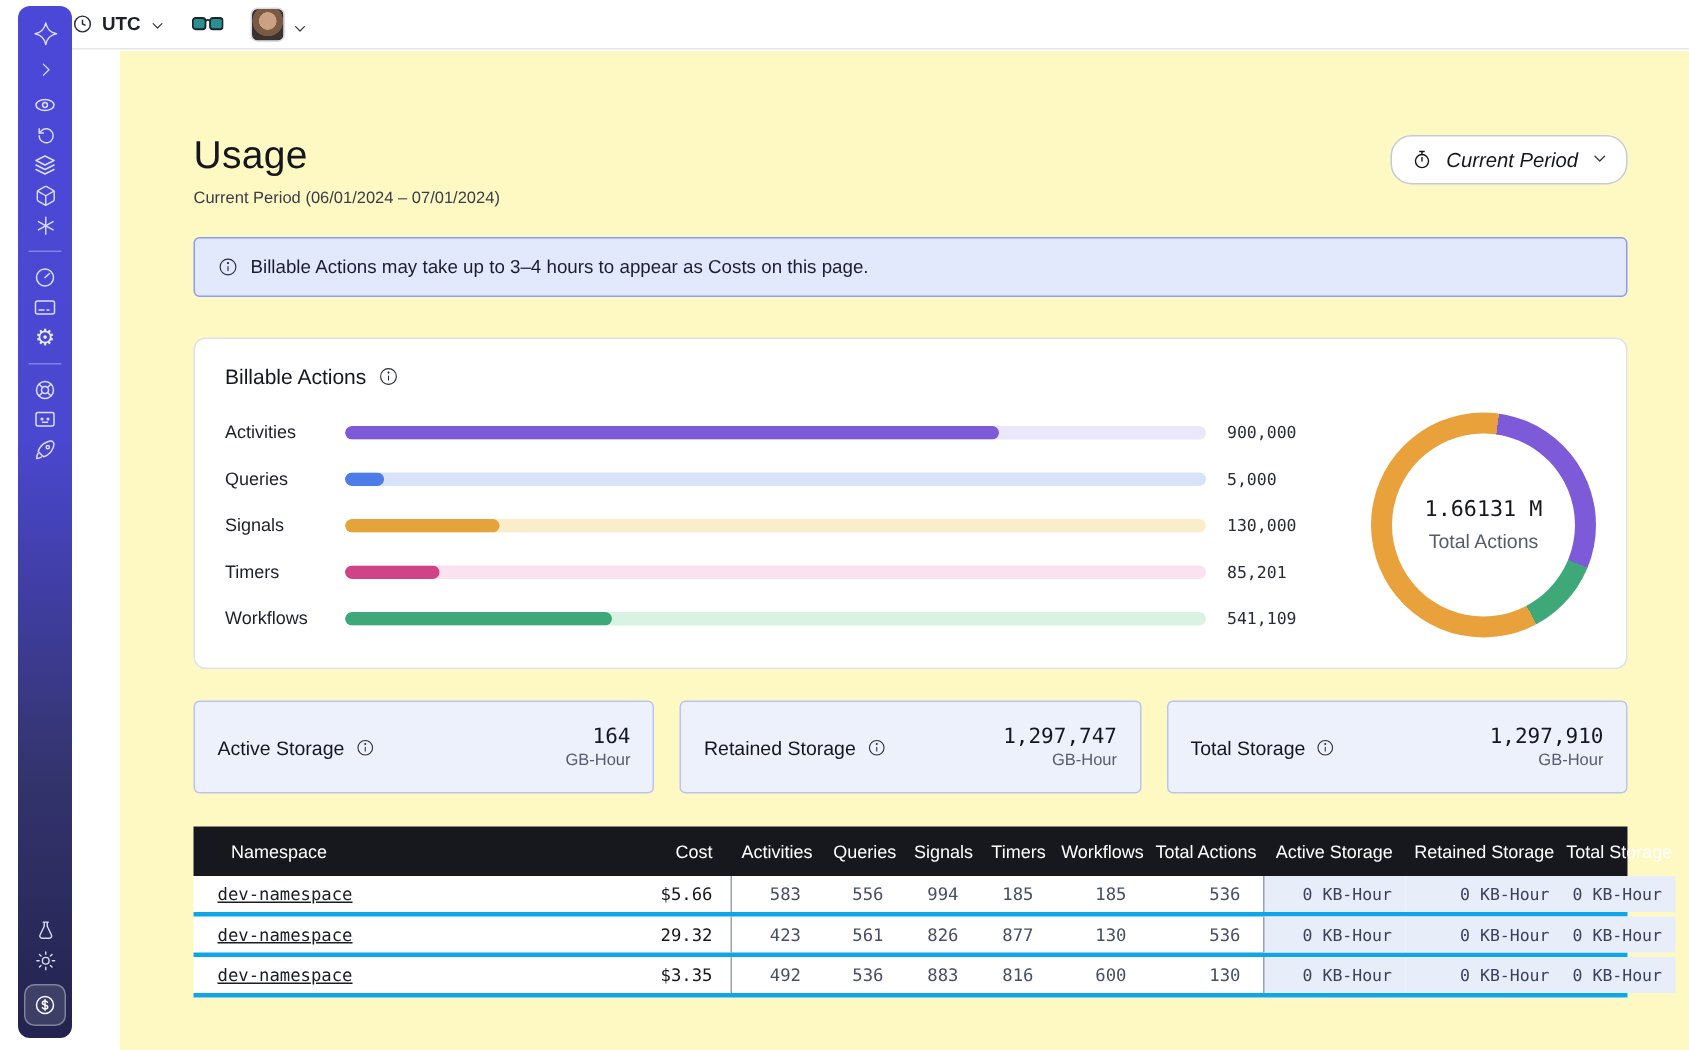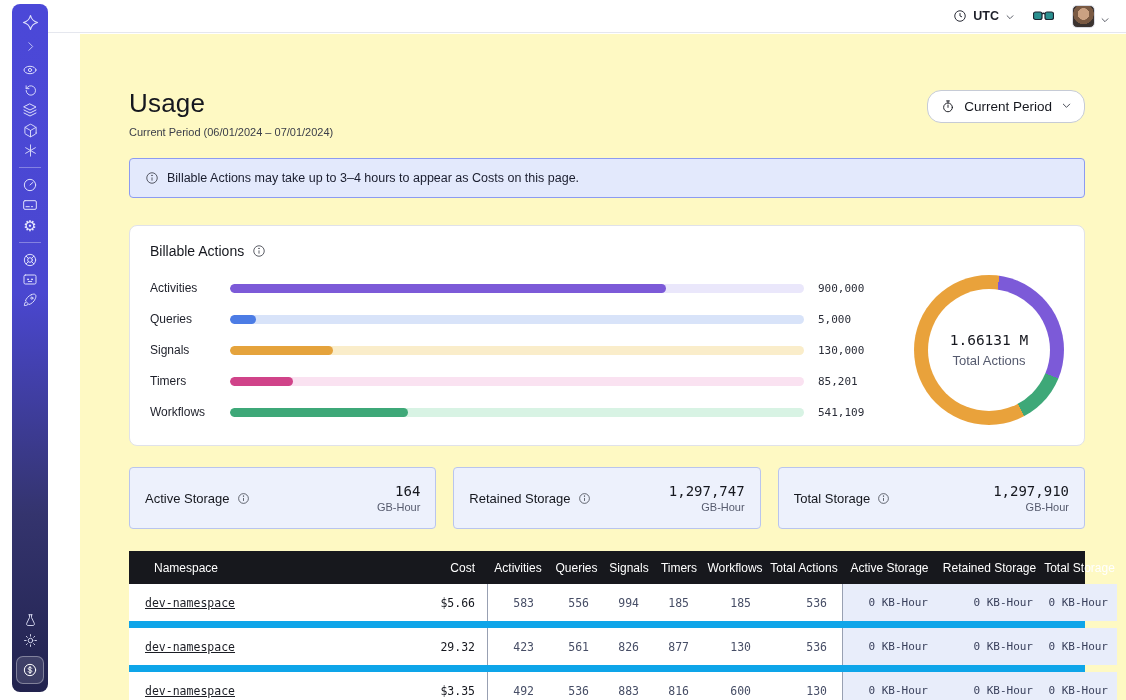--- a/index.html
+++ b/index.html
@@ -14,40 +14,40 @@
     color:#eceeff; cursor:pointer; flex:none; }
   .side-icon svg { stroke:#e9ebff; fill:none; stroke-width:1.5; stroke-linecap:round; stroke-linejoin:round; opacity:.92; }
   .side-div { width:22px; height:1px; background:rgba(255,255,255,.32); margin:7px 0; flex:none; }
   .side-spacer { flex:1; }
   .side-gear { font-size:15px; line-height:1; color:#e9ebff; }
   .coin-wrap { width:28px; height:28px; border-radius:7px; background:rgba(255,255,255,.12);
     border:1px solid rgba(255,255,255,.35); display:flex; align-items:center; justify-content:center; }
 
   
   .topbar { position:absolute; left:48px; right:0; top:0; height:33px; background:#ffffff;
-    border-bottom:1px solid #e5e7ee; display:flex; align-items:center; justify-content:flex-end;
+    border-bottom:1px solid #e5e7ee; display:flex; align-items:center; justify-content:flex-start;
     gap:18px; padding-right:16px; z-index:4; }
   .tz { display:flex; align-items:center; gap:6px; font-size:12.5px; font-weight:600; cursor:pointer; }
   .chev { width:10px; height:10px; }
   .chev svg { stroke:#3a3d49; fill:none; stroke-width:2; stroke-linecap:round; stroke-linejoin:round; }
   .glasses { cursor:pointer; display:flex; }
   .user { display:flex; align-items:center; gap:5px; cursor:pointer; }
   .avatar { width:23px; height:23px; border-radius:5px;
     background:radial-gradient(circle at 50% 38%, #caa182 0 34%, #7a5a43 36% 60%, #3b3330 62%);
     border:1px solid #d8dbe4; }
 
   
   .main { position:absolute; left:48px; top:34px; right:0; bottom:0; background:#fef9c3;
     padding:0 41px 0 49px; overflow:hidden;margin-left:32px; }
 
   .head-row { margin-top:54px; display:flex; justify-content:space-between; align-items:flex-start; }
   .page-title { font-size:26px; font-weight:500; letter-spacing:.2px; color:#15171e; }
   .page-sub { margin-top:7px; font-size:11px; color:#3a3d49; }
   .period-btn { display:flex; align-items:flex-start; gap:9px; background:#fff; border:1px solid #c6cbd6;
-    border-radius:14px; padding:8px 13px; font-size:13.5px; color:#15171e; cursor:pointer; margin-top:2px; }
+    border-radius:14px; padding:8px 13px; font-size:13.5px; color:#15171e; cursor:pointer; margin-top:2px;font-style:italic; }
   .period-btn svg.sw { stroke:#15171e; fill:none; stroke-width:1.6; stroke-linecap:round; }
 
   .banner { margin-top:20px; background:#e3e9fc; border:1px solid #8c9bf1; border-radius:4px;
     padding:12px 15px; font-size:12.5px; color:#1a1d2e; display:flex; align-items:center; gap:8px; }
 
   .info-i { display:inline-flex; flex:none; }
   .info-i svg { stroke:#2a2d38; fill:none; stroke-width:1.3; }
 
   
   .card { margin-top:27px; background:#fff; border:1px solid #e0e2ea; border-radius:8px; padding:17px 20px 20px; }
@@ -82,21 +82,21 @@
   .storage-unit { font-size:11px; color:#565b6e; margin-top:2px; }
 
   
   .usage-table { margin-top:22px; background:#fff; }
   .t-row { display:grid; grid-template-columns:261px 97px 62px 55px 50px 50px 62px 76px 95px 105px 75px; }
   .t-head { background:#17181d; color:#fff; height:33px; font-size:12px; }
   .t-head > div { display:flex; align-items:center; }
   .h-ns { padding-left:25px; }
   .h-right { justify-content:flex-end; padding-right:12px; }
   .h-cen { justify-content:center; }
-  .t-body { height:44px; border-bottom:7px solid #0ea5e9; font-family:"DejaVu Sans Mono", monospace; font-size:11.5px; }
+  .t-body { height:27px; border-bottom:3px solid #0ea5e9; font-family:"DejaVu Sans Mono", monospace; font-size:11.5px; }
   .t-body > div { display:flex; align-items:center; }
   .c-ns { padding-left:16px; }
   .ns-link { color:#1b1d24; text-decoration:underline; cursor:pointer; }
   .c-right { justify-content:flex-end; padding-right:12px; color:#15171e; }
   .c-num { justify-content:flex-end; padding-right:15px; color:#474e66; }
   .c-sto { justify-content:flex-end; padding-right:9px; background:#e8edfa; color:#3a415c; font-size:11px; }
   .dv-l { border-left:1px solid #98a0b2; }
 </style>
 </head>
 <body>

